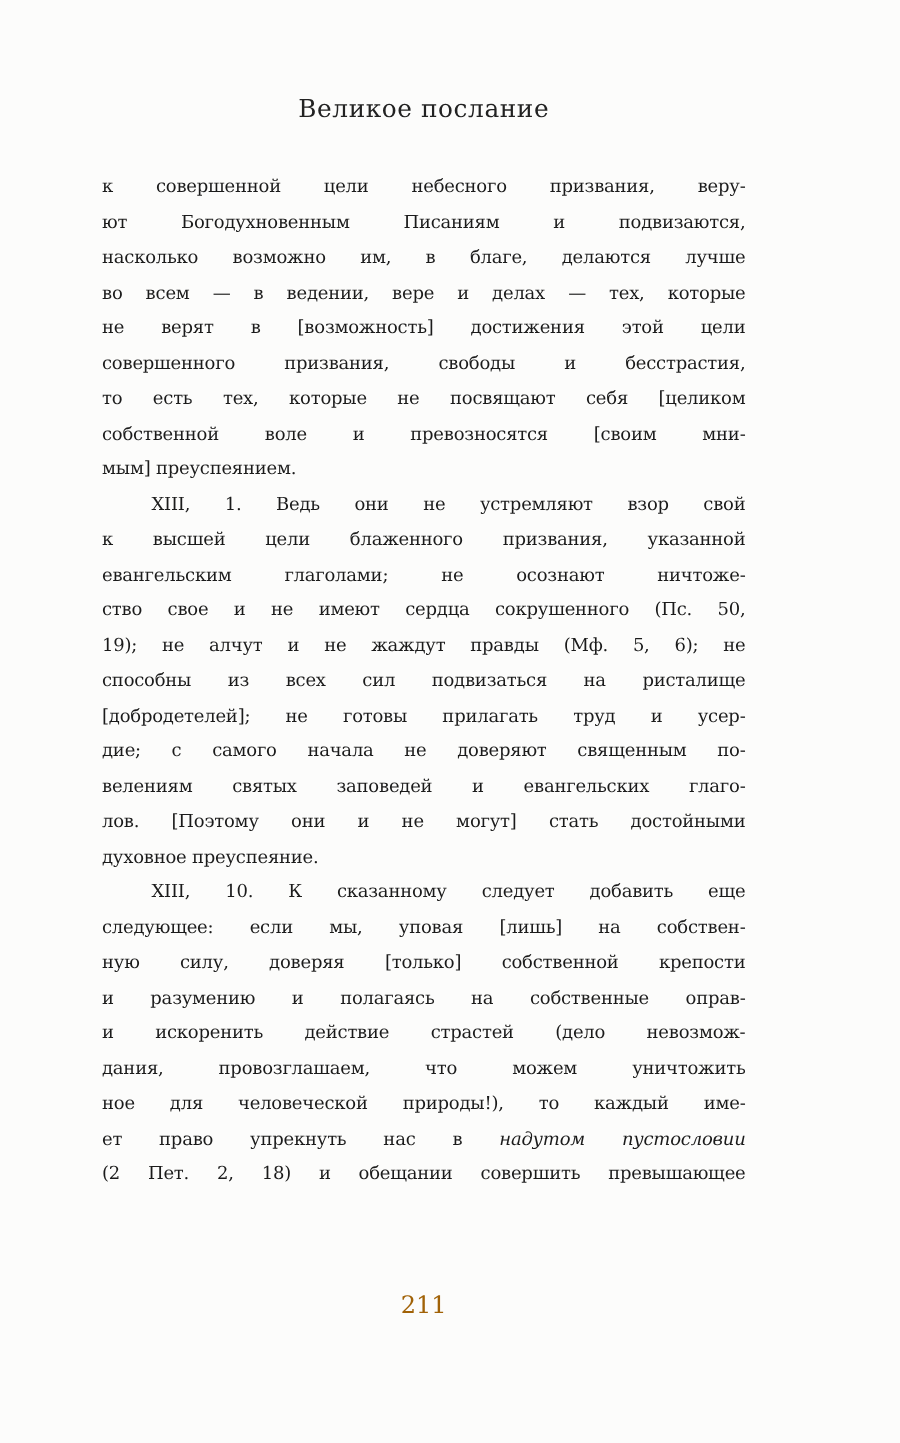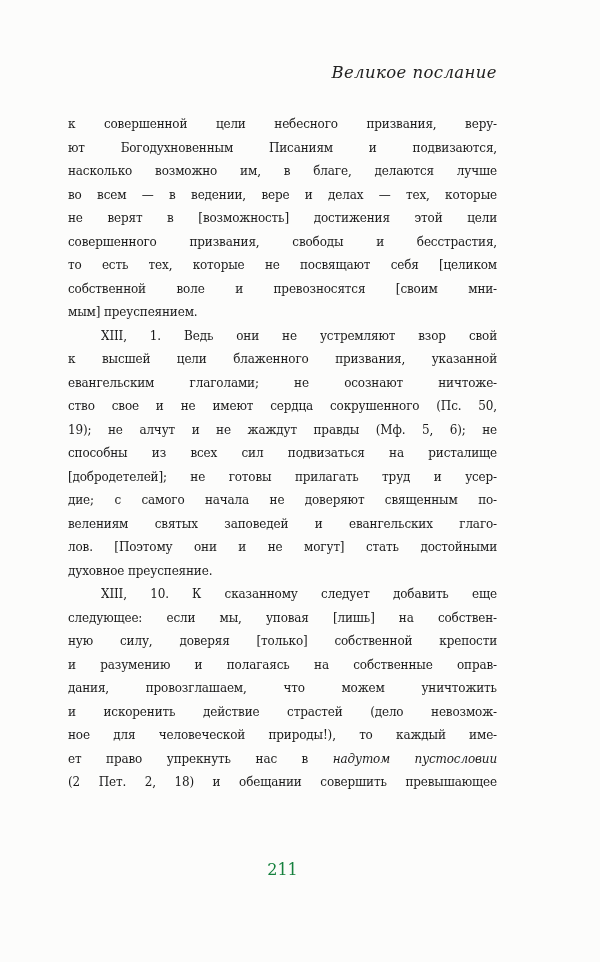--- a/index.html
+++ b/index.html
@@ -14,23 +14,22 @@
     background: #fcfcfb;
     font-family: "DejaVu Serif", "Liberation Serif", serif;
     color: #1b1b1b;
     overflow: hidden;
   }
   .running-header {
     position: absolute;
     top: 63px;
     left: 68px;
     width: 429px;
-    text-align: right;
+    text-align: center;
     font-size: 16.5px;
-    font-style: italic;
     letter-spacing: 0.4px;
     color: #222;
   }
   .text-block {
     position: absolute;
     top: 113px;
     left: 68px;
     width: 429px;
     font-size: 12px;
     line-height: 23.5px;
@@ -51,21 +50,21 @@
   .italic {
     font-style: italic;
   }
   .page-number {
     position: absolute;
     top: 860px;
     left: 68px;
     width: 429px;
     text-align: center;
     font-size: 16px;
-    color: #15803d;
+    color: #a16207;
   }
 </style>
 </head>
 <body>
 
 <div class="page">
   <div class="running-header">Великое послание</div>
 
   <div class="text-block">
       <div class="text-line"><span>к совершенной цели небесного призвания, веру-</span></div>
@@ -85,21 +84,21 @@
       <div class="text-line"><span>способны из всех сил подвизаться на ристалище</span></div>
       <div class="text-line"><span>[добродетелей]; не готовы прилагать труд и усер-</span></div>
       <div class="text-line"><span>дие; с самого начала не доверяют священным по-</span></div>
       <div class="text-line"><span>велениям святых заповедей и евангельских глаго-</span></div>
       <div class="text-line"><span>лов. [Поэтому они и не могут] стать достойными</span></div>
       <div class="text-line para-end"><span>духовное преуспеяние.</span></div>
       <div class="text-line indent"><span>XIII, 10. К сказанному следует добавить еще</span></div>
       <div class="text-line"><span>следующее: если мы, уповая [лишь] на собствен-</span></div>
       <div class="text-line"><span>ную силу, доверяя [только] собственной крепости</span></div>
       <div class="text-line"><span>и разумению и полагаясь на собственные оправ-</span></div>
+      <div class="text-line"><span>и искоренить действие страстей (дело невозмож-</span></div>
       <div class="text-line"><span>дания, провозглашаем, что можем уничтожить</span></div>
-      <div class="text-line"><span>и искоренить действие страстей (дело невозмож-</span></div>
       <div class="text-line"><span>ное для человеческой природы!), то каждый име-</span></div>
       <div class="text-line"><span>ет право упрекнуть нас в </span><span class="italic">надутом пустословии</span></div>
       <div class="text-line"><span>(2 Пет. 2, 18) и обещании совершить превышающее</span></div>
     </div>
 
   <div class="page-number">211</div>
 </div>
 
 </body></html>

